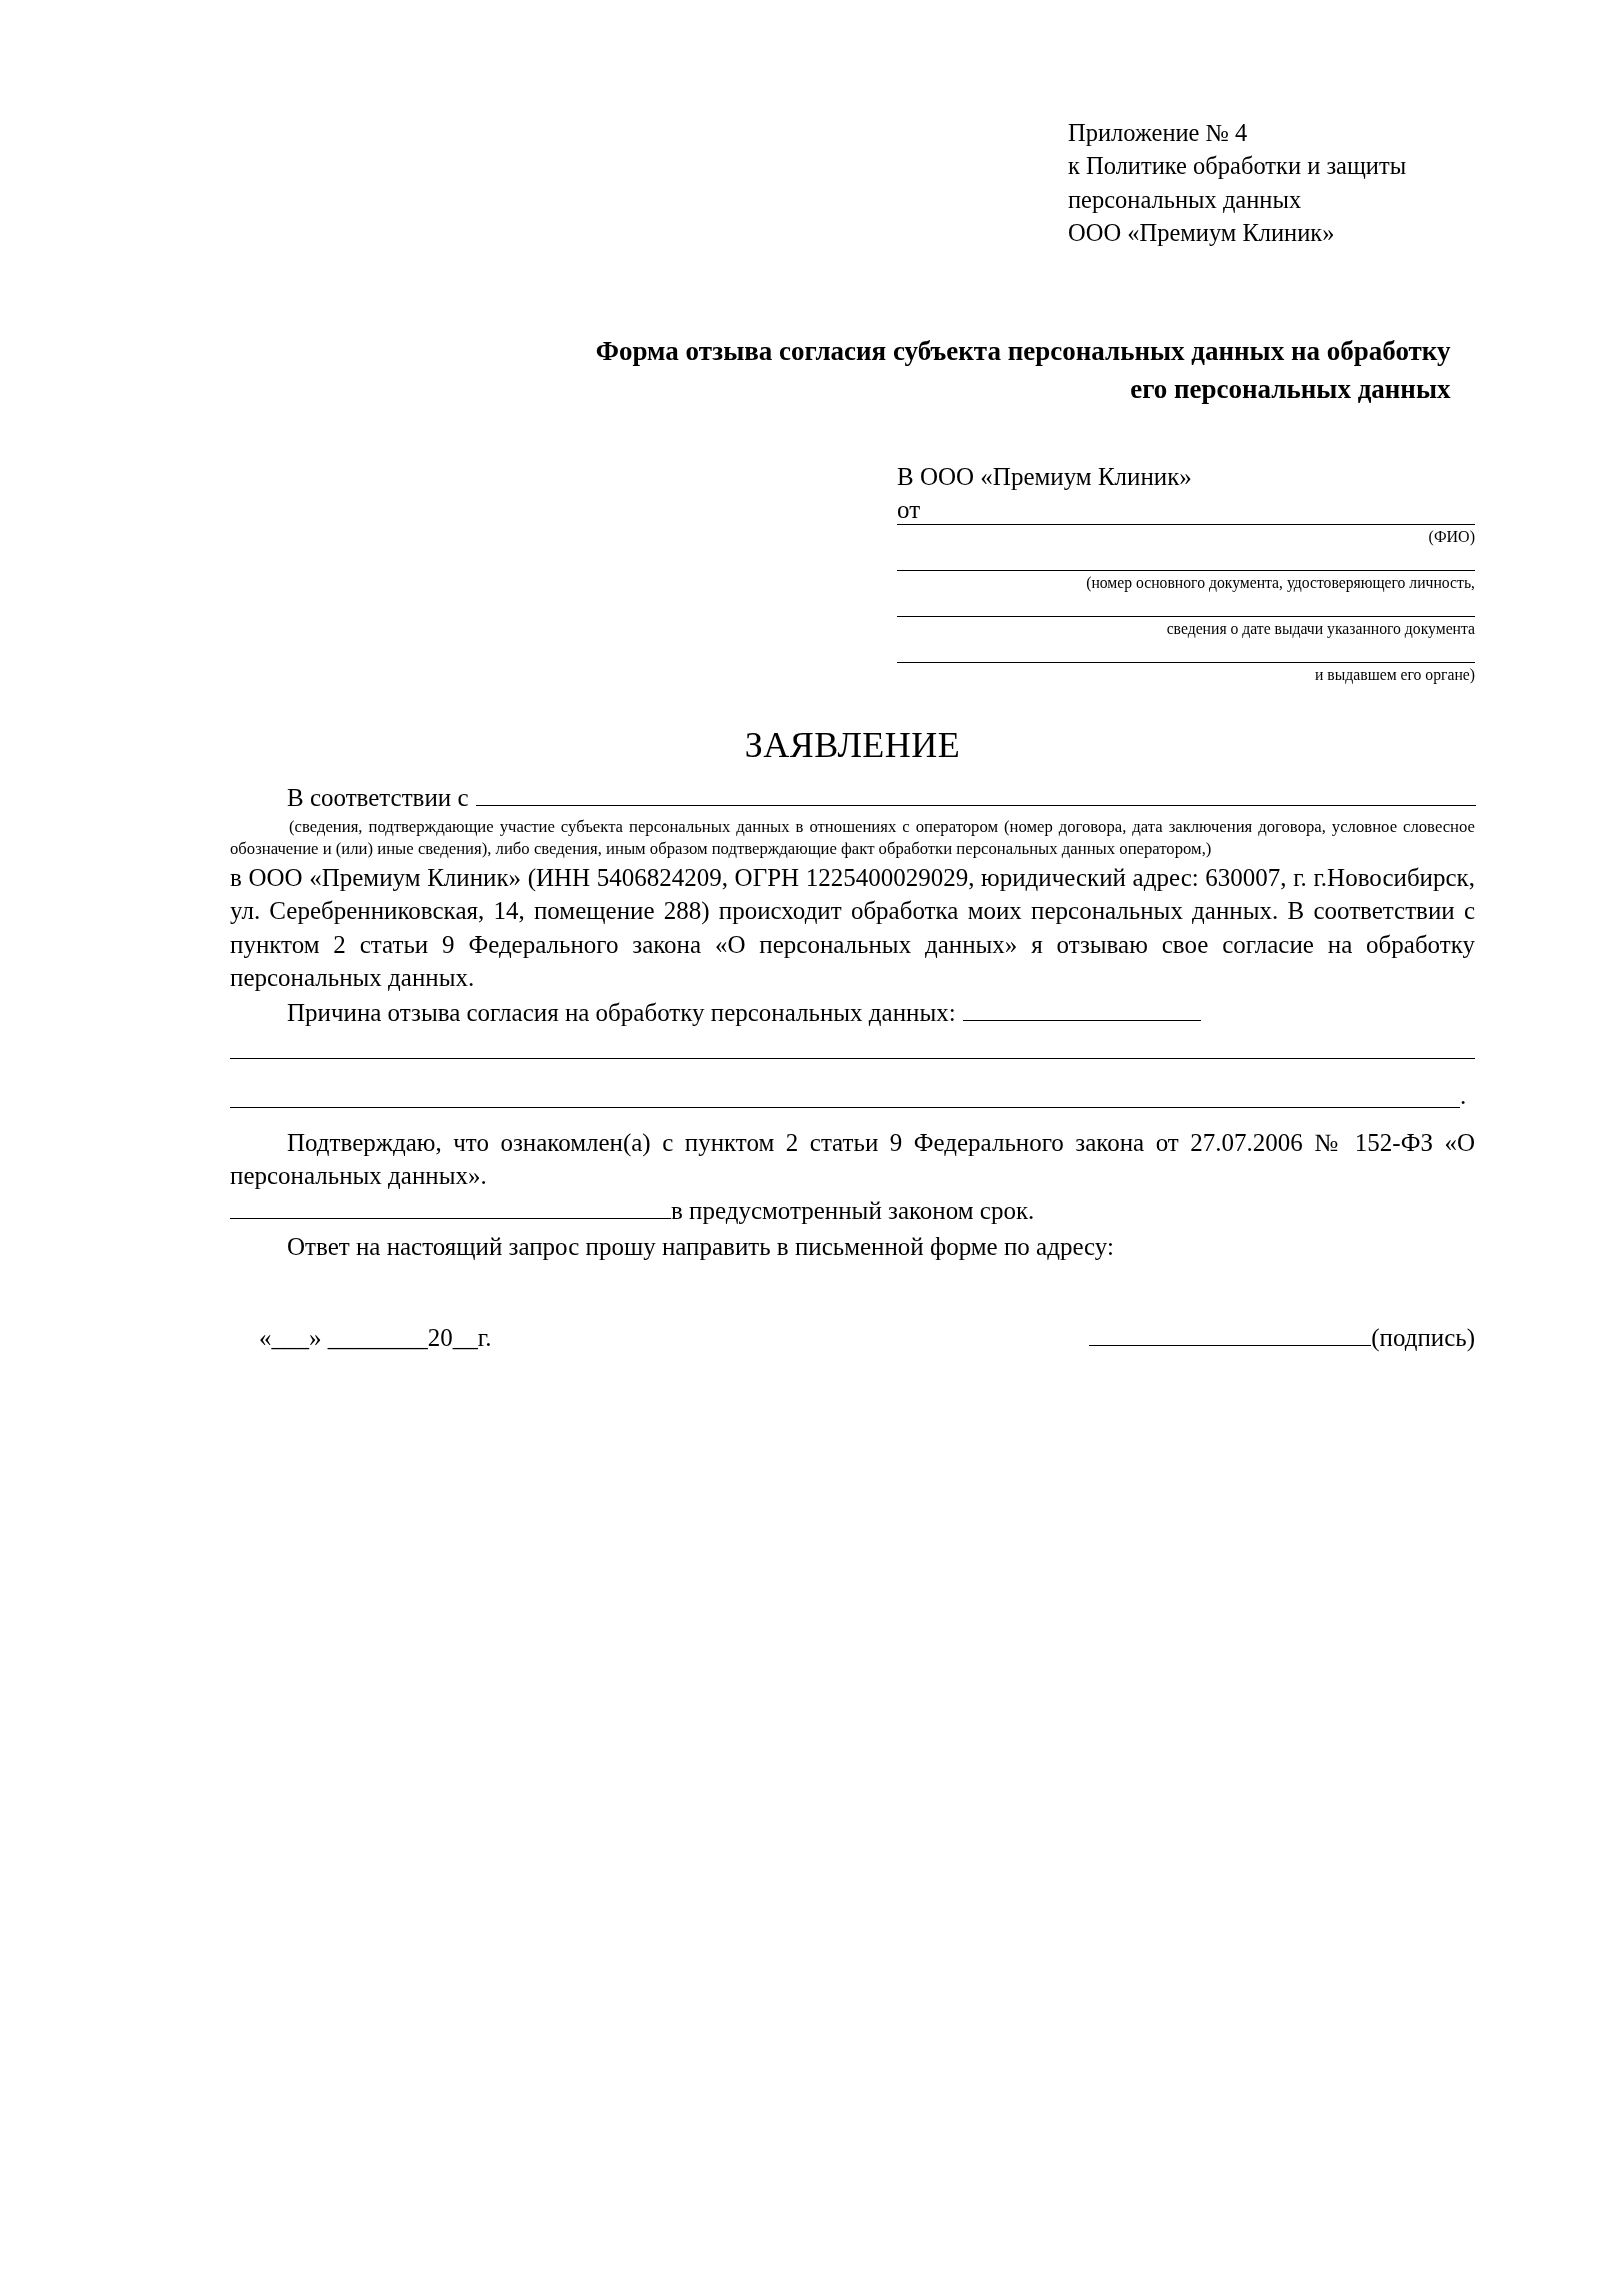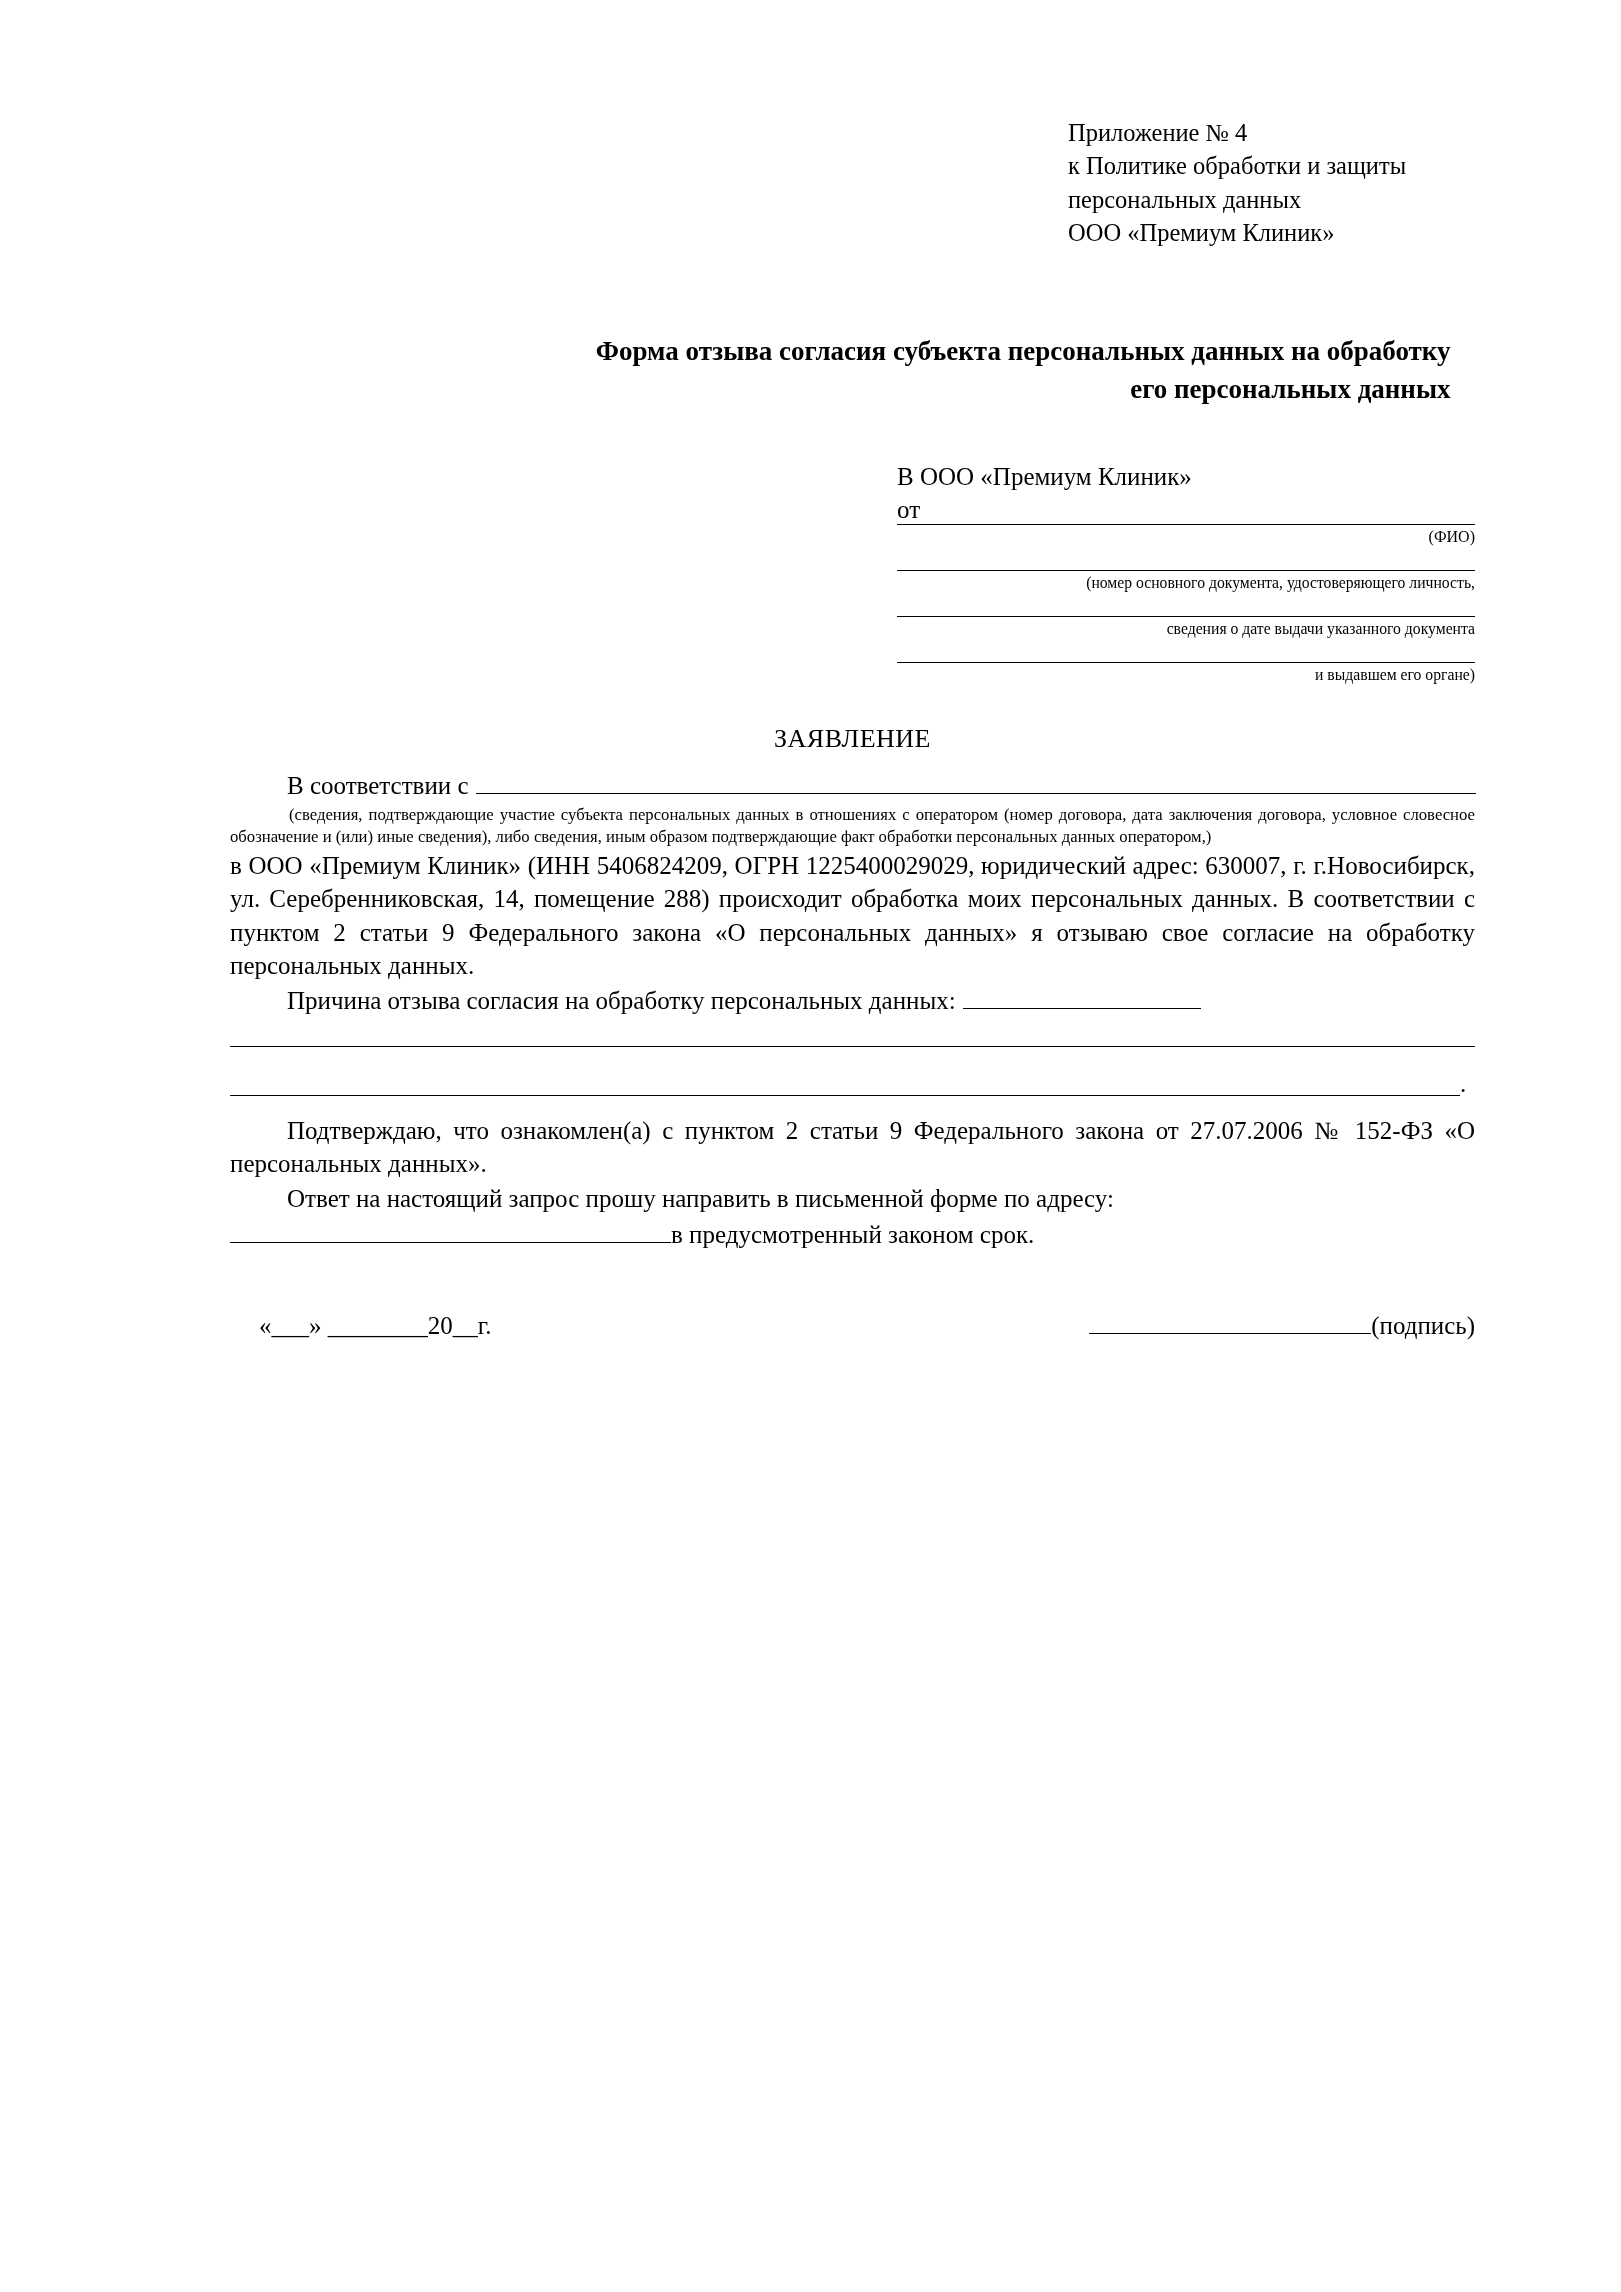--- a/index.html
+++ b/index.html
@@ -77,21 +77,21 @@
     font-size: 15.7px;
   }
   .gap-rule {
     margin-top: 23.5px;
   }
 
   
   .statement-heading {
     margin-top: 39px;
     text-align: center;
-    font-size: 26px;
+    font-size: 36px;
     letter-spacing: 0.5px;
   }
 
   .body-text {
     font-size: 25px;
     line-height: 1.33;
     text-align: justify;
     margin-top: 15px;
   }
   .body-text.first-line {
@@ -214,25 +214,25 @@
     </div>
 
     <div class="long-rule"></div>
 
     <div class="rule-with-dot">
       <span class="line"></span><span class="dot">.</span>
     </div>
 
     <div class="para indent" style="margin-top:17.6px;">Подтверждаю, что ознакомлен(а) с пунктом 2 статьи 9 Федерального закона от 27.07.2006 № 152-ФЗ «О персональных данных».</div>
 
-    <div class="para indent">Ответ на настоящий запрос прошу направить в письменной форме по адресу:</div>
-
     <div class="para">
       <span class="inline-rule" style="width:441px;"></span><span>в предусмотренный законом срок.</span>
     </div>
+
+    <div class="para indent">Ответ на настоящий запрос прошу направить в письменной форме по адресу:</div>
 
     <div class="signature-row">
       <div class="date-part">«___» ________20__г.</div>
       <div class="sig-part">
         <span class="sig-rule"></span><span>(подпись)</span>
       </div>
     </div>
 
   </div>
 </div>

